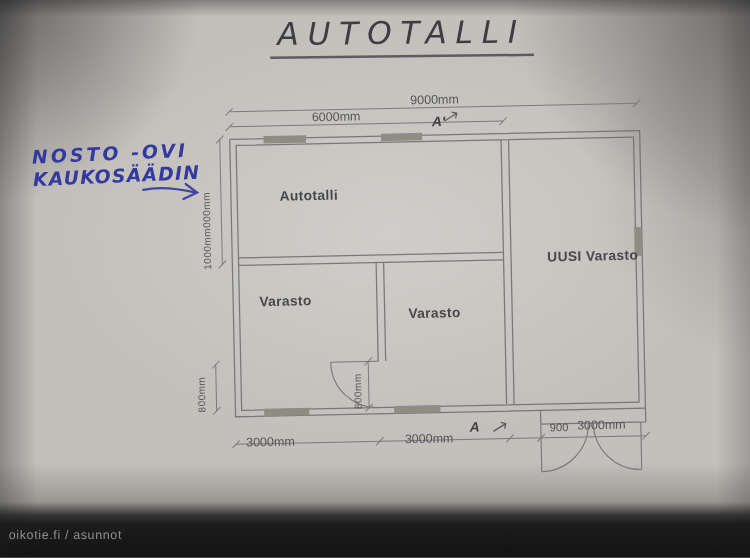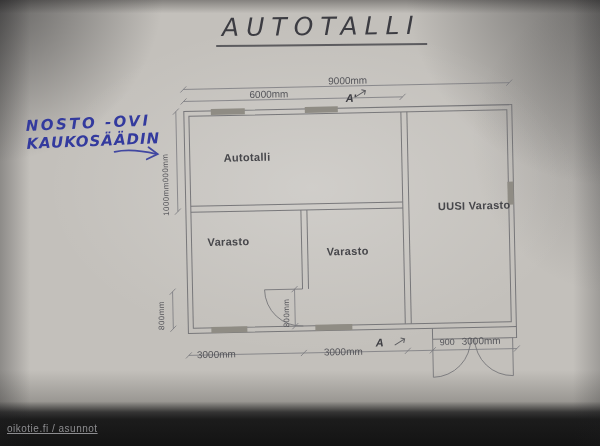--- a/index.html
+++ b/index.html
@@ -28,21 +28,21 @@
     position:absolute;left:216px;top:12px;font-size:25px;font-style:italic;letter-spacing:7px;
     color:#3c3c42;border-bottom:2px solid rgba(58,58,64,.75);padding:0 6px 3px 6px;
     transform:rotate(-.6deg);font-family:"DejaVu Sans",sans-serif;white-space:nowrap;
   }
   .note{
     position:absolute;left:26px;top:114px;color:#333a9e;transform:rotate(-2.5deg);
     font-style:italic;font-family:"DejaVu Sans",sans-serif;white-space:nowrap;
   }
   .note .l1{font-size:15px;letter-spacing:2.5px;font-weight:bold;}
   .note .l2{font-size:15px;letter-spacing:1px;font-weight:bold;}
-  .watermark{position:absolute;left:7px;top:423px;font-size:10px;color:#8d8d90;letter-spacing:.5px;text-decoration:underline;}
+  .watermark{position:absolute;left:7px;top:423px;font-size:10px;color:#8d8d90;letter-spacing:.5px;}
 </style>
 </head>
 <body>
 
 <div class="photo">
 
   <div class="plan-layer">
 
     <svg width="600" height="446" viewBox="0 0 600 446">
 

